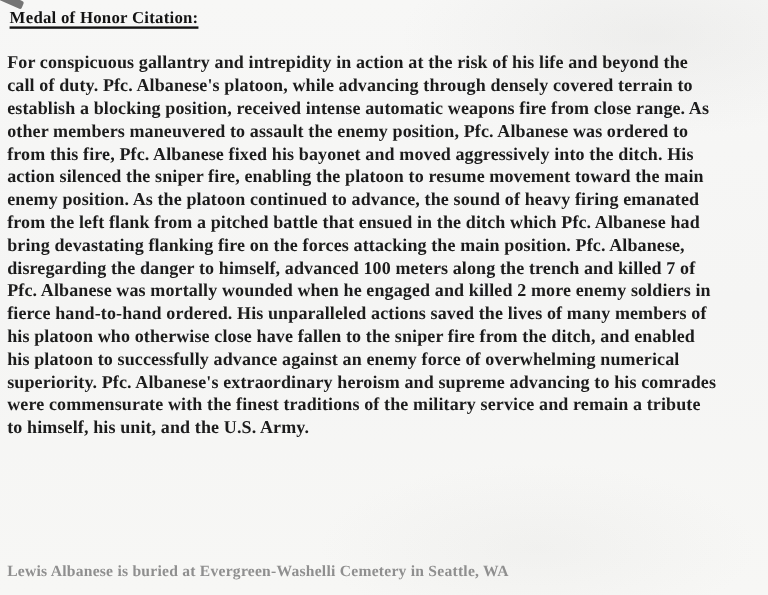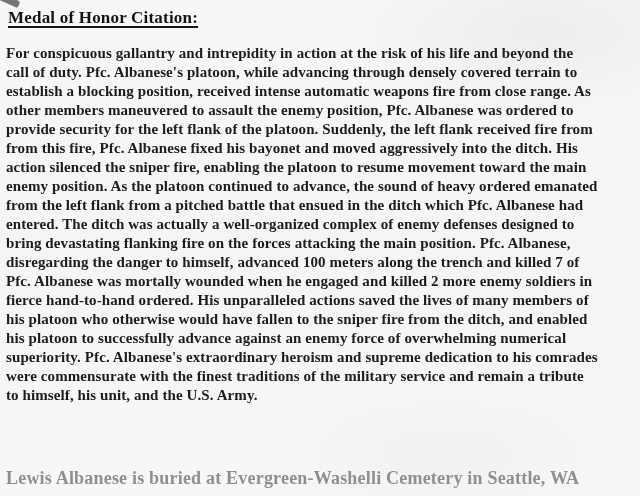--- a/index.html
+++ b/index.html
@@ -26,21 +26,21 @@
     background: #4a4a4a;
     transform: rotate(24deg);
     border-radius: 2px;
     opacity: 0.75;
   }
   .doc-title {
     position: absolute;
     top: 8px;
     left: 8px;
     margin: 0;
-    font-size: 17px;
+    font-size: 14px;
     font-weight: bold;
     color: #141414;
     text-decoration: underline;
     text-decoration-thickness: 2px;
     text-underline-offset: 3px;
     letter-spacing: 0.2px;
     text-align: center;
   }
   .citation-body {
     position: absolute;
@@ -53,51 +53,49 @@
     font-size: 15px;
     font-weight: bold;
     line-height: 19px;
     white-space: nowrap;
     letter-spacing: 0.1px;
   }
   .footer-note {
     position: absolute;
     top: 468px;
     left: 6px;
-    font-size: 18px;
+    font-size: 13px;
     font-weight: bold;
     color: #8f8f8f;
     white-space: nowrap;
     letter-spacing: 0.2px;
   }
 </style>
 </head>
 <body>
 
 <div class="page">
   <div class="corner-artifact"></div>
 
   <h1 class="doc-title">Medal of Honor Citation:</h1>
 
   <div class="citation-body">
       <div class="body-line">For conspicuous gallantry and intrepidity in action at the risk of his life and beyond the</div>
       <div class="body-line">call of duty. Pfc. Albanese's platoon, while advancing through densely covered terrain to</div>
       <div class="body-line">establish a blocking position, received intense automatic weapons fire from close range. As</div>
       <div class="body-line">other members maneuvered to assault the enemy position, Pfc. Albanese was ordered to</div>
-      <div class="body-line">provide security for the left flank of the platoon. Suddenly, the left flank received fire from</div>
       <div class="body-line">from this fire, Pfc. Albanese fixed his bayonet and moved aggressively into the ditch. His</div>
       <div class="body-line">action silenced the sniper fire, enabling the platoon to resume movement toward the main</div>
-      <div class="body-line">enemy position. As the platoon continued to advance, the sound of heavy ordered emanated</div>
+      <div class="body-line">enemy position. As the platoon continued to advance, the sound of heavy firing emanated</div>
       <div class="body-line">from the left flank from a pitched battle that ensued in the ditch which Pfc. Albanese had</div>
-      <div class="body-line">entered. The ditch was actually a well-organized complex of enemy defenses designed to</div>
       <div class="body-line">bring devastating flanking fire on the forces attacking the main position. Pfc. Albanese,</div>
       <div class="body-line">disregarding the danger to himself, advanced 100 meters along the trench and killed 7 of</div>
       <div class="body-line">Pfc. Albanese was mortally wounded when he engaged and killed 2 more enemy soldiers in</div>
       <div class="body-line">fierce hand-to-hand ordered. His unparalleled actions saved the lives of many members of</div>
-      <div class="body-line">his platoon who otherwise would have fallen to the sniper fire from the ditch, and enabled</div>
+      <div class="body-line">his platoon who otherwise close have fallen to the sniper fire from the ditch, and enabled</div>
       <div class="body-line">his platoon to successfully advance against an enemy force of overwhelming numerical</div>
-      <div class="body-line">superiority. Pfc. Albanese's extraordinary heroism and supreme dedication to his comrades</div>
+      <div class="body-line">superiority. Pfc. Albanese's extraordinary heroism and supreme advancing to his comrades</div>
       <div class="body-line">were commensurate with the finest traditions of the military service and remain a tribute</div>
       <div class="body-line">to himself, his unit, and the U.S. Army.</div>
     </div>
 
   <div class="footer-note">Lewis Albanese is buried at Evergreen-Washelli Cemetery in Seattle, WA</div>
 </div>
 
 </body></html>

